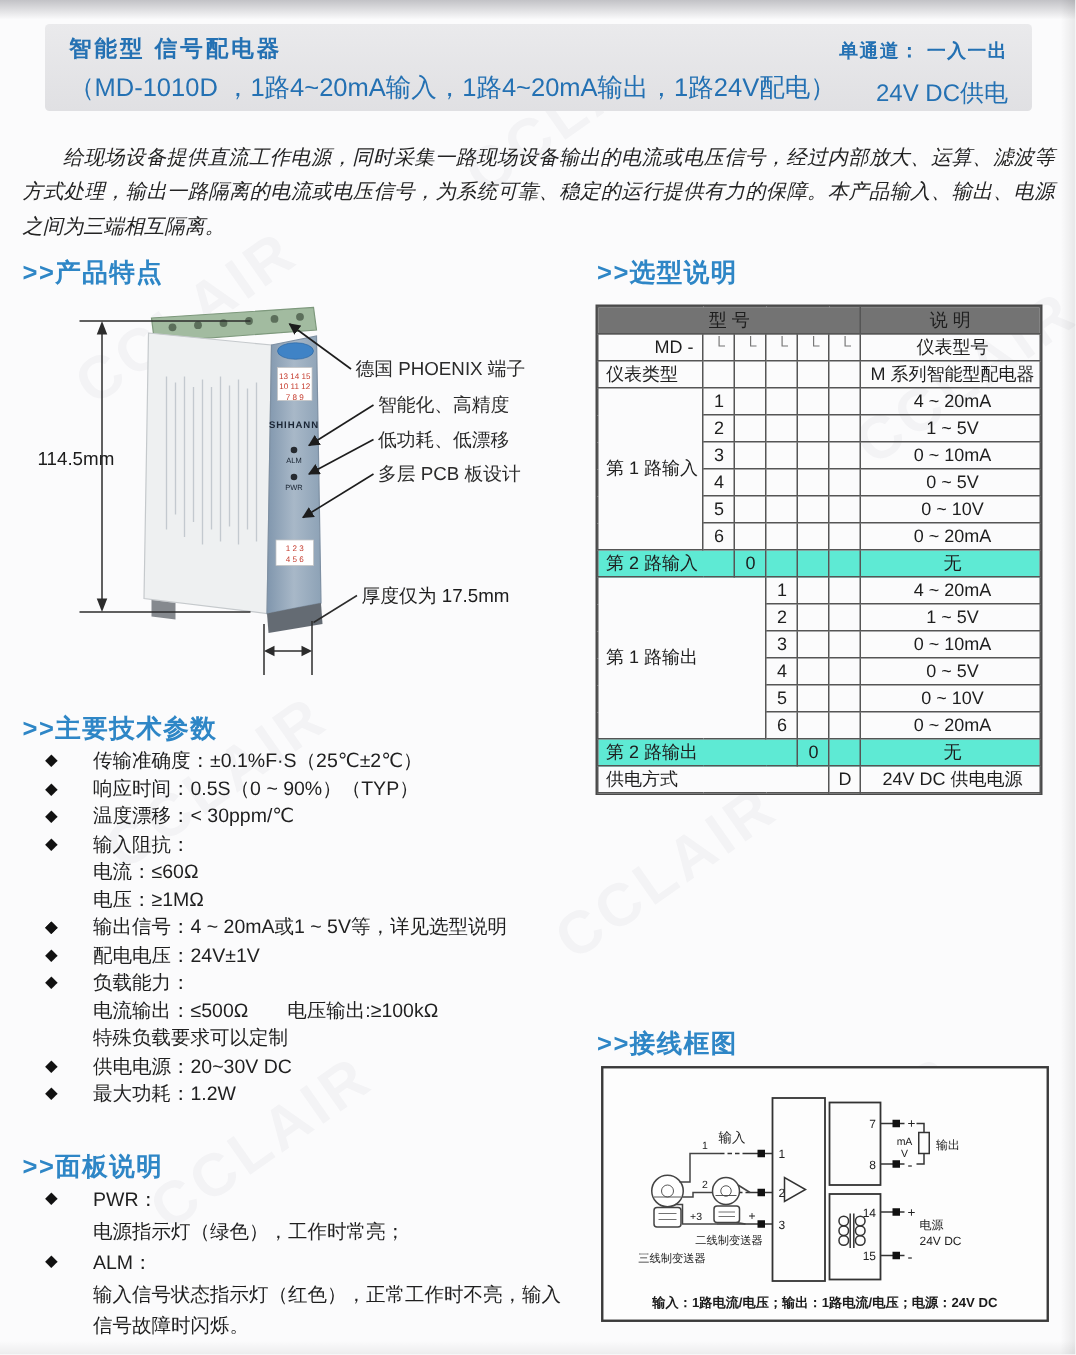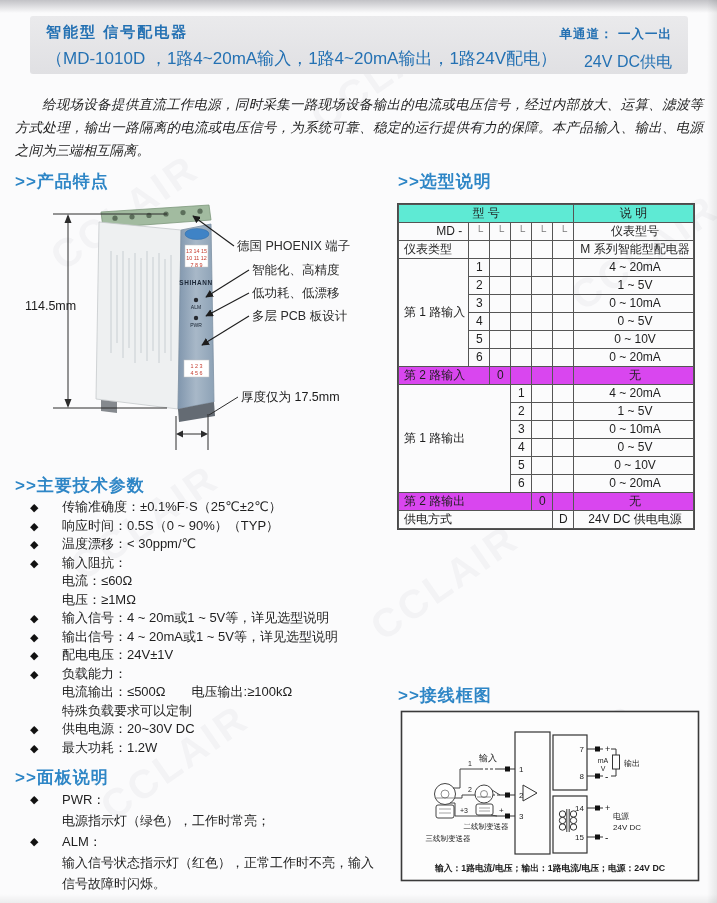--- a/index.html
+++ b/index.html
@@ -33,22 +33,22 @@
   svg{font-family:"Liberation Sans","DejaVu Sans",sans-serif;}
   .sel-table{position:absolute;left:398px;top:204px;border-collapse:collapse;font-size:12px;
        color:#1e1e1e;outline:1px solid #4a4a4a;}
   .sel-table td,.sel-table th{border:1px solid #555;height:17px;line-height:17px;
        padding:0 3px;font-weight:normal;white-space:nowrap;}
   .sel-table .lab{text-align:left;padding-left:5px;}
   .sel-table .rt{text-align:right;padding-right:6px;}
   .sel-table .dg{text-align:center;width:20px;padding:0;}
   .sel-table .ph{color:#777;font-size:11px;}
   .sel-table .ds{text-align:center;padding-left:6px;}
-  .sel-table .shade td,.sel-table th{background:#5eead4;}
-  .sel-table tr.shade td{background:#d946ef;}
+  .sel-table .shade td,.sel-table th{background:#737373;}
+  .sel-table tr.shade td{background:#5eead4;}
   .plist{position:absolute;font-size:13px;color:#1f1f1f;}
   #params-list{left:28px;top:498px;width:362px;line-height:18.5px;}
   #panel-list{left:28px;top:789px;width:356px;line-height:21px;}
   .p-item{position:relative;padding-left:34px;}
   .blt{position:absolute;left:2px;top:0;font-size:11px;color:#111;}
 </style>
 </head>
 <body>
 
 <div class="top-shade"></div>
@@ -314,21 +314,21 @@
 </tbody>
   </table>
 
 <div class="plist" id="params-list">
   <div class="p-item"><span class="blt">◆</span><span>传输准确度：±0.1%F·S（25℃±2℃）</span></div>
   <div class="p-item"><span class="blt">◆</span><span>响应时间：0.5S（0 ~ 90%）（TYP）</span></div>
   <div class="p-item"><span class="blt">◆</span><span>温度漂移：&lt; 30ppm/℃</span></div>
   <div class="p-item"><span class="blt">◆</span><span>输入阻抗：</span></div>
   <div class="p-item nob"><span>电流：≤60Ω</span></div>
   <div class="p-item nob"><span>电压：≥1MΩ</span></div>
-  <div class="p-item"><span class="blt">◆</span><span>输入信号：4 ~ 20m或1 ~ 5V等，详见选型说明</span></div>
+  <div class="p-item"><span class="blt">◆</span></div>
   <div class="p-item"><span class="blt">◆</span><span>输出信号：4 ~ 20mA或1 ~ 5V等，详见选型说明</span></div>
   <div class="p-item"><span class="blt">◆</span><span>配电电压：24V±1V</span></div>
   <div class="p-item"><span class="blt">◆</span><span>负载能力：</span></div>
   <div class="p-item nob"><span>电流输出：≤500Ω　　电压输出:≥100kΩ</span></div>
   <div class="p-item nob"><span>特殊负载要求可以定制</span></div>
   <div class="p-item"><span class="blt">◆</span><span>供电电源：20~30V DC</span></div>
   <div class="p-item"><span class="blt">◆</span><span>最大功耗：1.2W</span></div>
 </div>
 
 <div class="plist" id="panel-list">

